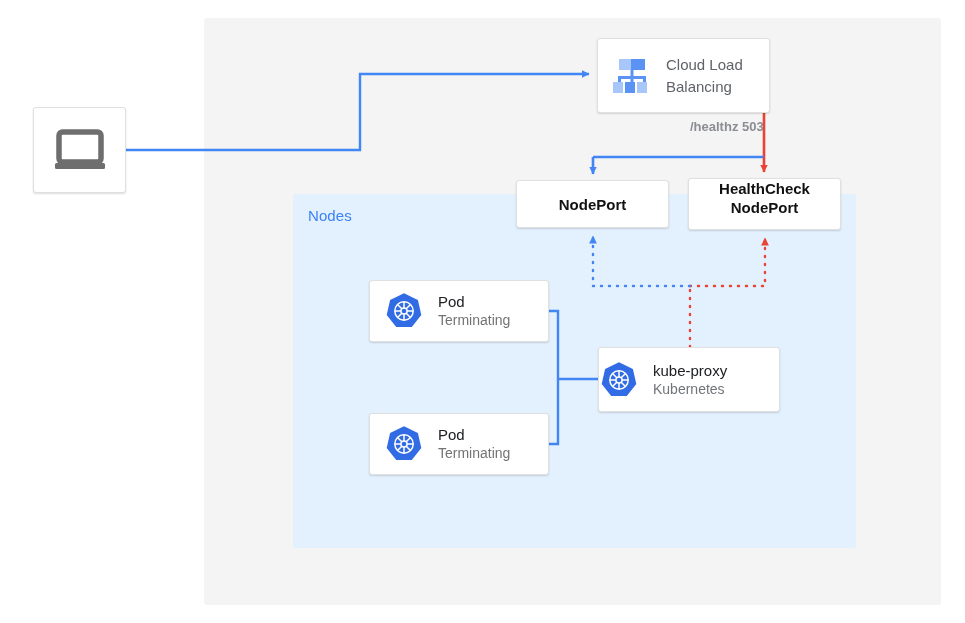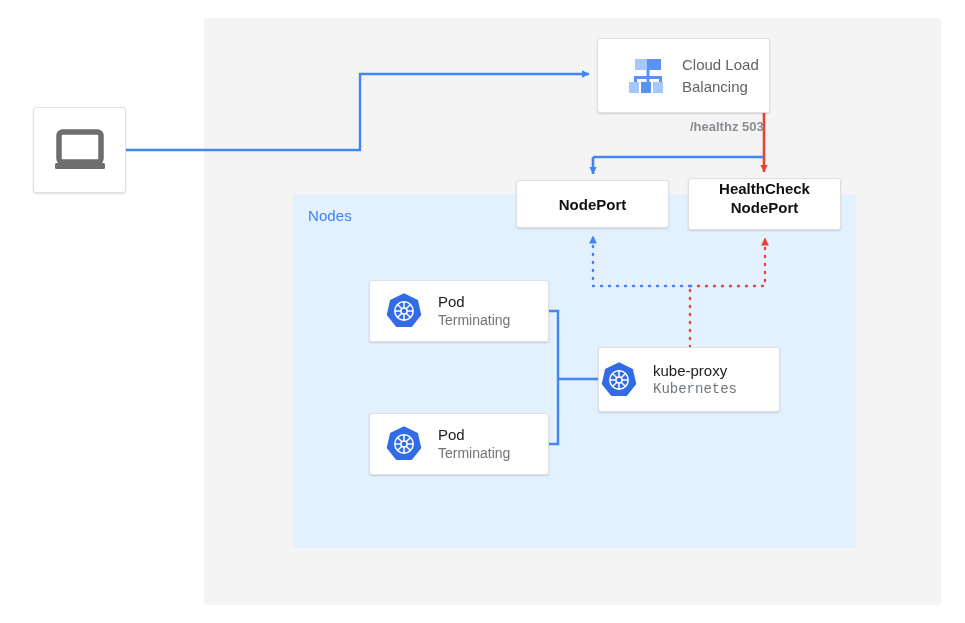--- a/index.html
+++ b/index.html
@@ -56,21 +56,21 @@
     left: 33px; top: 107px;
     width: 93px; height: 86px;
     display: flex; align-items: center; justify-content: center;
   }
 
   
   .clb-box {
     left: 597px; top: 38px;
     width: 173px; height: 75px;
     display: flex; align-items: center;
-    padding-left: 28px;
+    padding-left: 12px;
   }
   .clb-text {
     margin-left: 12px;
     font-size: 15px;
     color: #5f6368;
     line-height: 22px;
   }
 
   
   .np-box {
@@ -106,21 +106,21 @@
   }
 
   
   .kp-box {
     left: 598px; top: 347px;
     width: 182px; height: 65px;
     display: flex; align-items: center;
   }
   .kp-text { margin-left: 14px; }
   .kp-title { font-size: 15px; color: #202124; line-height: 19px; }
-  .kp-sub { font-size: 14px; color: #70757a; line-height: 19px; font-family: Liberation Mono, monospace; }
+  .kp-sub { font-size: 14px; color: #70757a; line-height: 19px; }
 
   
   .healthz-label {
     left: 690px; top: 119px;
     font-size: 13px; font-weight: bold;
     color: #8a8d91;
   }
 
   svg.icon { display: block; }
 </style>

